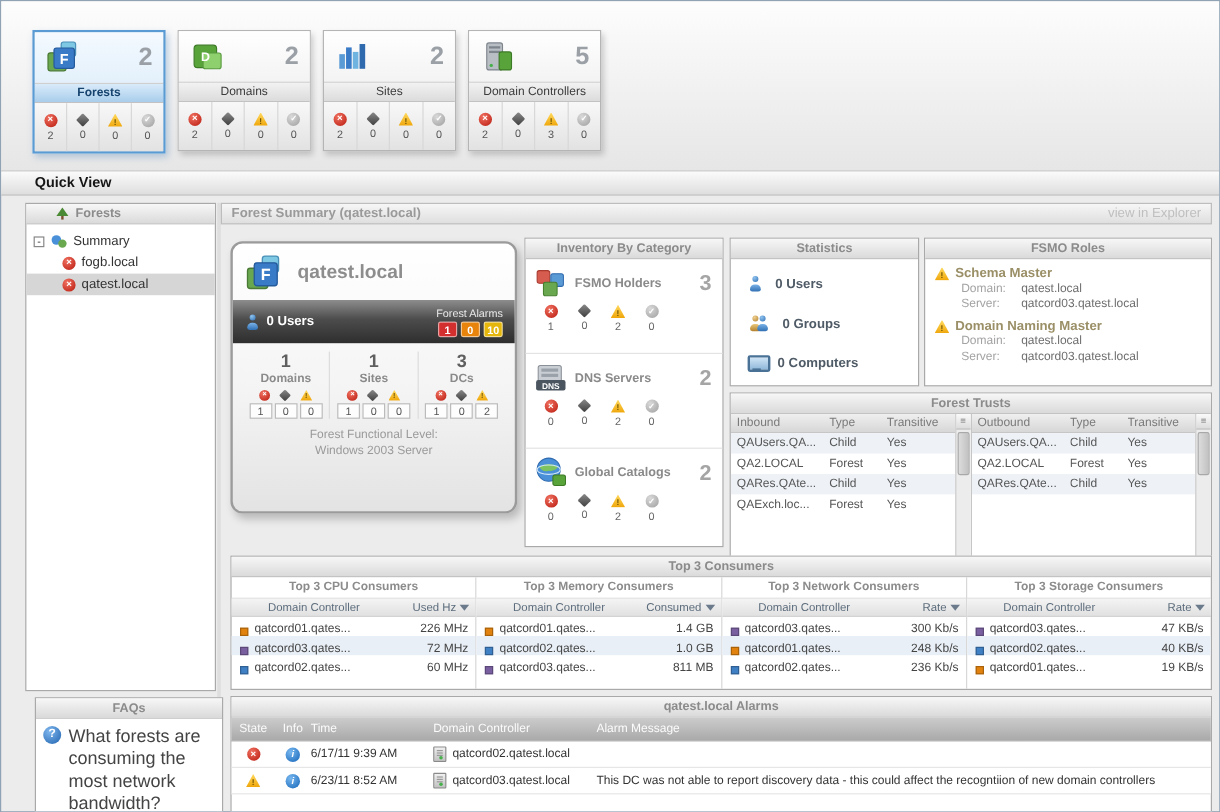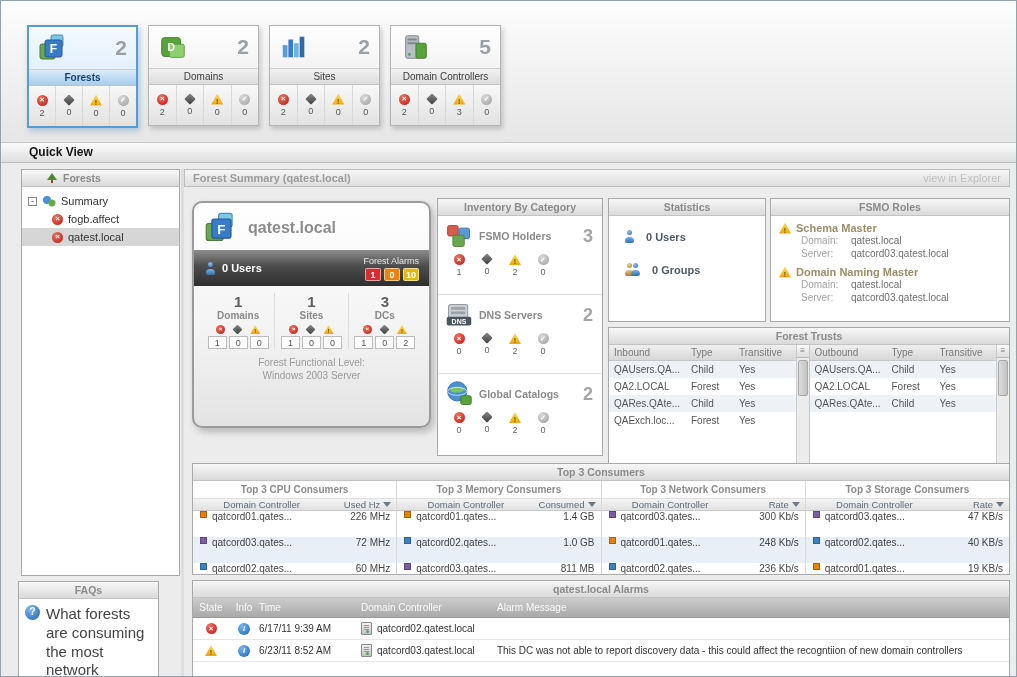--- a/index.html
+++ b/index.html
@@ -128,21 +128,21 @@
   .cons-body { display:flex; height:calc(100% - 17px); }
   .ccol { flex:1; border-right:1px solid #d8d8d8; display:flex; flex-direction:column; }
   .ccol:last-child { border-right:none; }
   .ctitle { height:17px; line-height:17px; text-align:center; font-size:10px; font-weight:bold; color:#8c8c8c; }
   .chead { display:flex; height:16px; background:linear-gradient(#f4f4f4,#e1e1e1); border-top:1px solid #e0e0e0;
     border-bottom:1px solid #c9c9c9; font-size:9.5px; color:#5c6c7c; align-items:center; cursor:pointer; }
   .chead .h1 { flex:1; text-align:center; overflow:hidden; }
   .chead .h2 { width:66px; display:flex; align-items:center; justify-content:flex-end; gap:3px; padding-right:5px; }
   .sort-arrow { width:0; height:0; border-left:4px solid transparent; border-right:4px solid transparent;
     border-top:5px solid #6b7b8b; display:inline-block; }
-  .crow { display:flex; height:26px; align-items:flex-start; font-size:10px; color:#444; }
+  .crow { display:flex; height:16px; align-items:flex-end; font-size:10px; color:#444; }
   .crow:nth-child(even) { background:#e9eff6; }
   .swatch { width:7px; height:7px; margin:0 5px 0 7px; border:1px solid rgba(0,0,0,.25); flex:none; }
   .cdc { flex:1; overflow:hidden; white-space:nowrap; }
   .cval { width:64px; text-align:right; padding-right:6px; }
 
   
   .ahead { display:flex; height:20px; background:linear-gradient(#cccccc,#a9a9a9); color:#fbfbfb;
     font-size:10px; align-items:center; border-bottom:1px solid #9a9a9a; cursor:pointer; }
   .ac1 { width:36px; text-align:center; }
   .ac2 { width:30px; text-align:center; }
@@ -361,30 +361,30 @@
         <span class="ic">
           <svg width="14" height="14">
               <circle cx="5" cy="6" r="4" fill="#4a90d9"></circle>
               <circle cx="10" cy="9" r="3.5" fill="#6aa84f"></circle>
             </svg>
           </span>
         <span>Summary</span>
       </div>
       <div class="tree-row child">
         <span class="ic ic-err"></span>
-        <span>fogb.affect</span>
+        <span>fogb.local</span>
       </div>
       <div class="tree-row child sel">
         <span class="ic ic-err"></span>
         <span>qatest.local</span>
       </div>
     </div>
   </div>
 
-  <div class="panel" style="left:17px; top:580px; width:141px; height:97px;">
+  <div class="panel" style="left:28px; top:580px; width:157px; height:97px;">
     <div class="panel-h">FAQs</div>
     <div class="faq-body">
       <div class="faq-q">
         <span class="ic ic-q"></span>
         <span>What forests are consuming the most network bandwidth?</span>
       </div>
       <button class="showme">Show Me</button>
     </div>
   </div>
 
@@ -574,20 +574,24 @@
     <div class="stat-item">
       <span class="ic-user"></span>
       <span>0 Users</span>
     </div>
     <div class="stat-item">
       <span class="ic-group">
           <span class="u u1 ic-user gold"></span>
           <span class="u u2 ic-user"></span>
         </span>
       <span>0 Groups</span>
+    </div>
+    <div class="stat-item">
+      <span class="ic-comp"></span>
+      <span>0 Computers</span>
     </div>
   </div>
 
   <div class="panel" style="left:769px; top:197px; width:240px; height:124px;">
     <div class="panel-h">FSMO Roles</div>
     <div class="role">
       <div class="role-name">
         <span class="ic ic-warn"></span>
         <span>Schema Master</span>
       </div>

